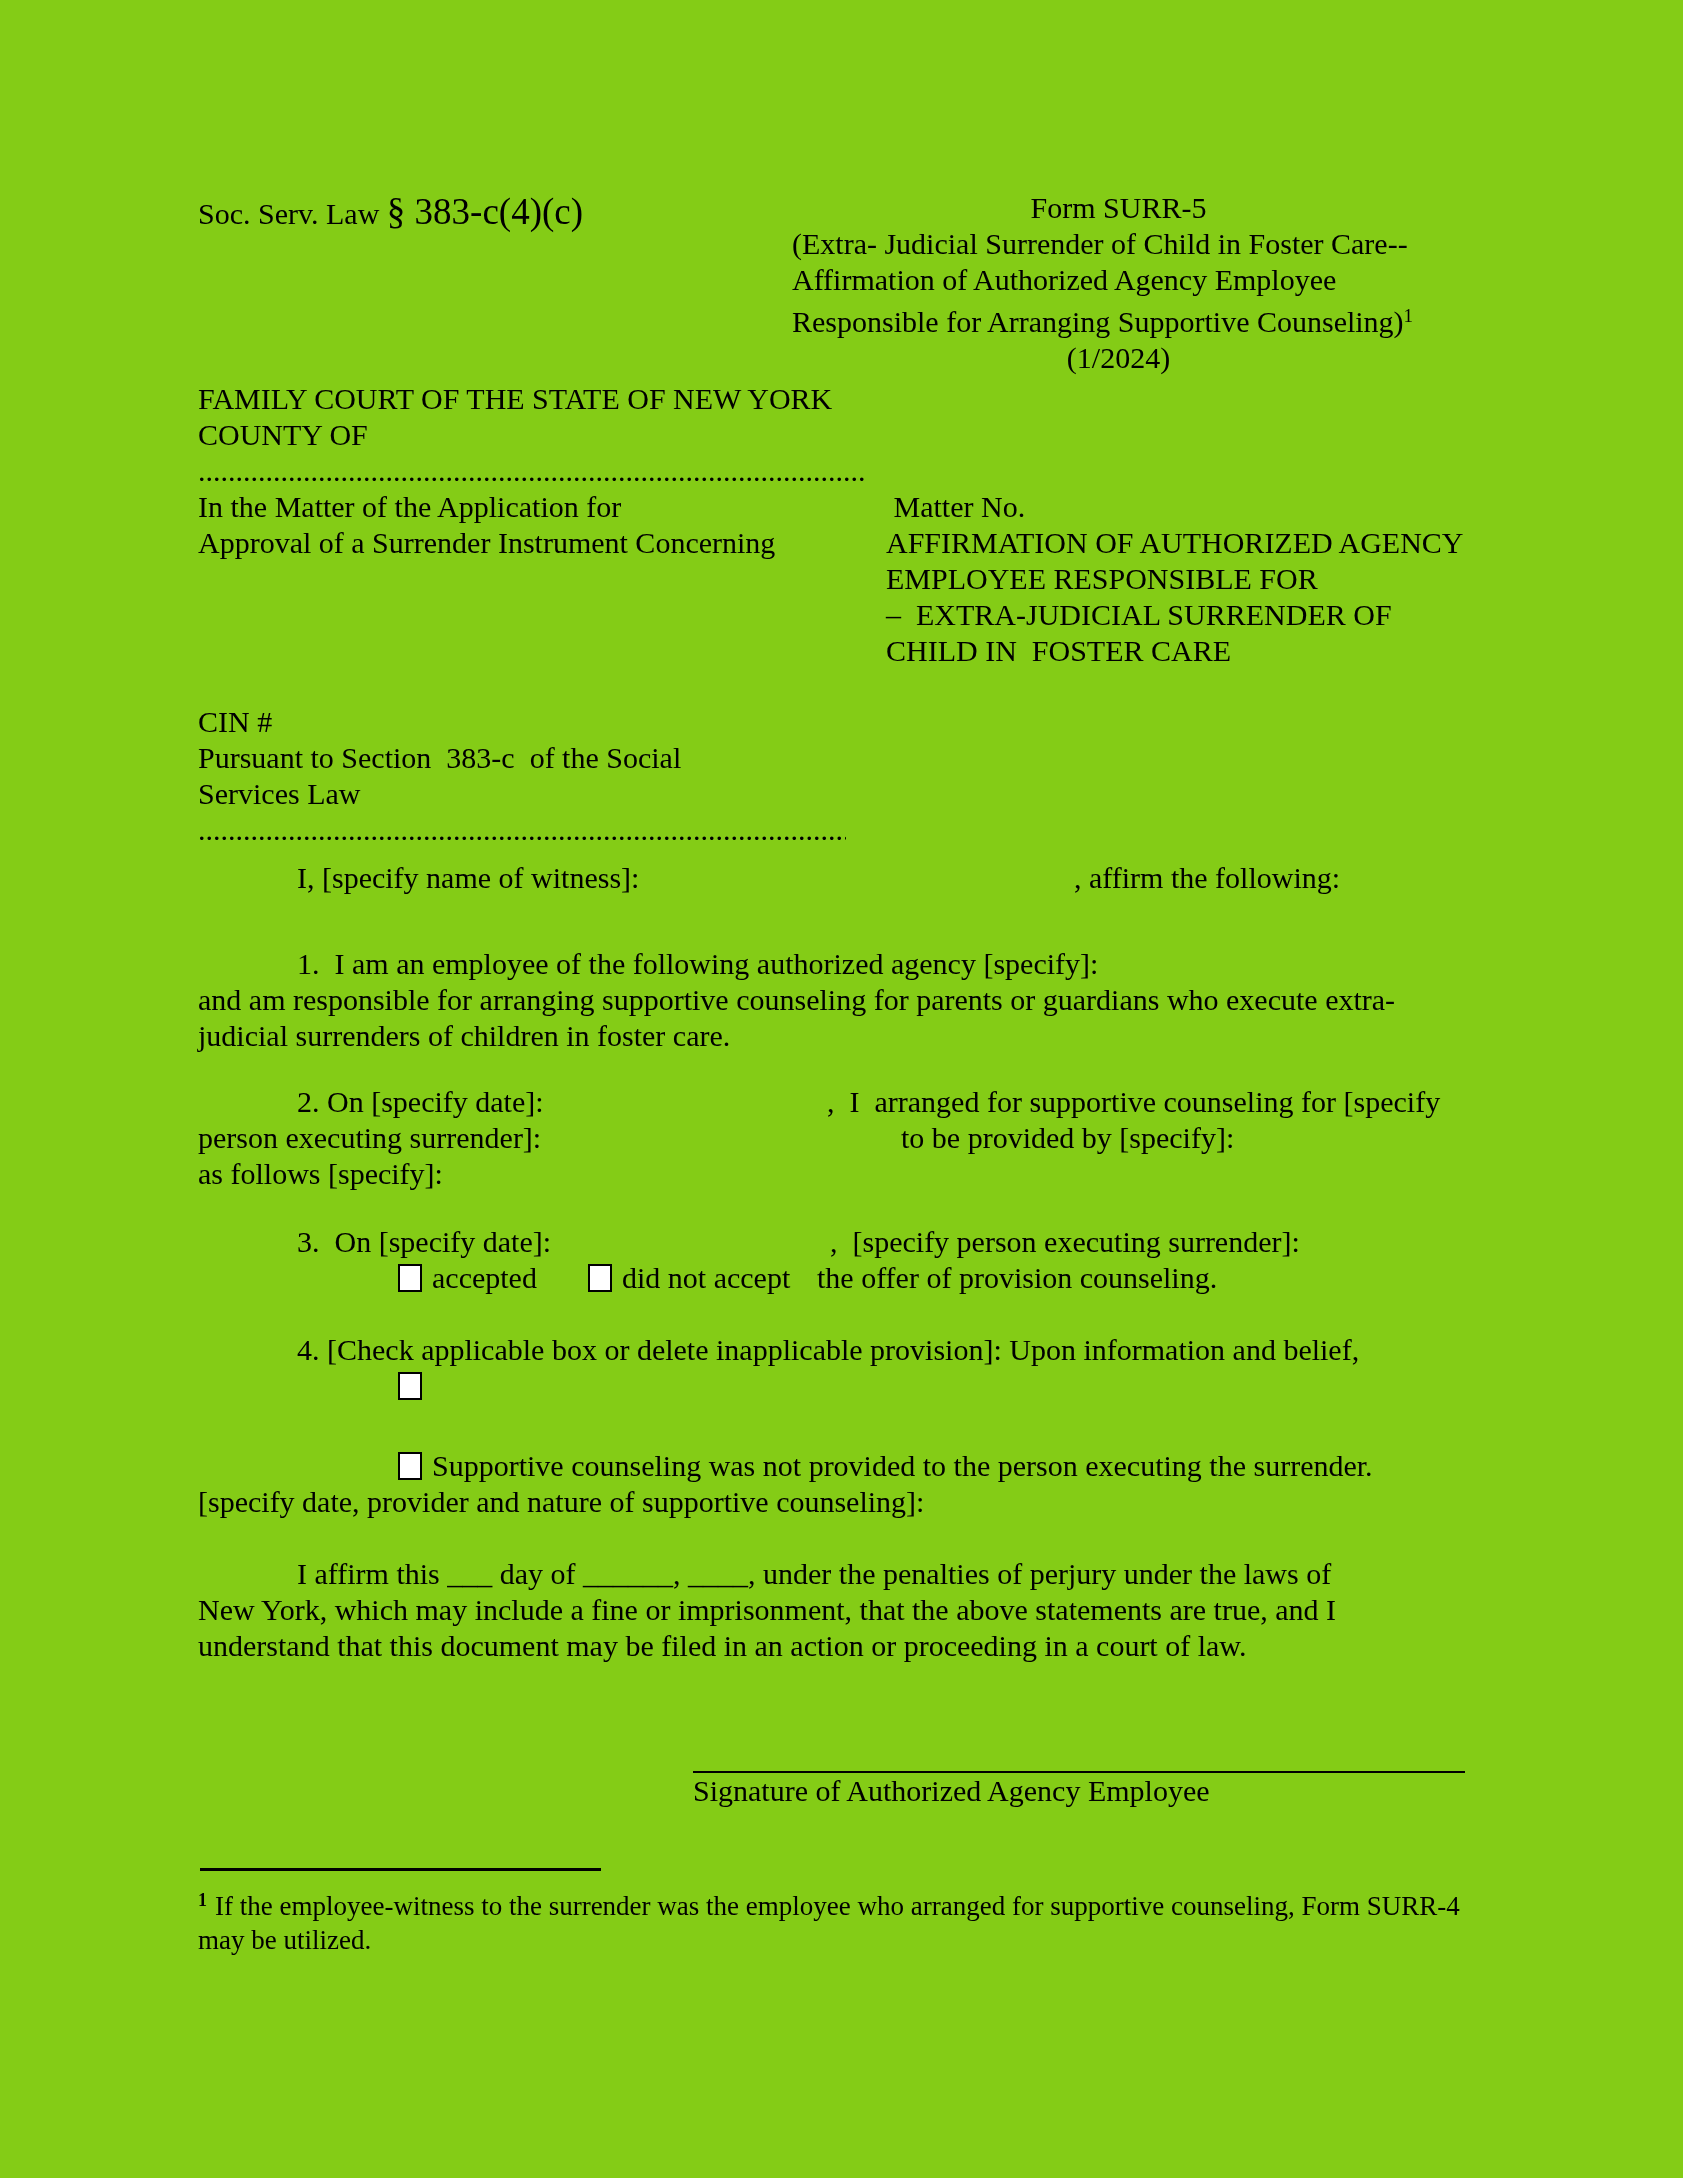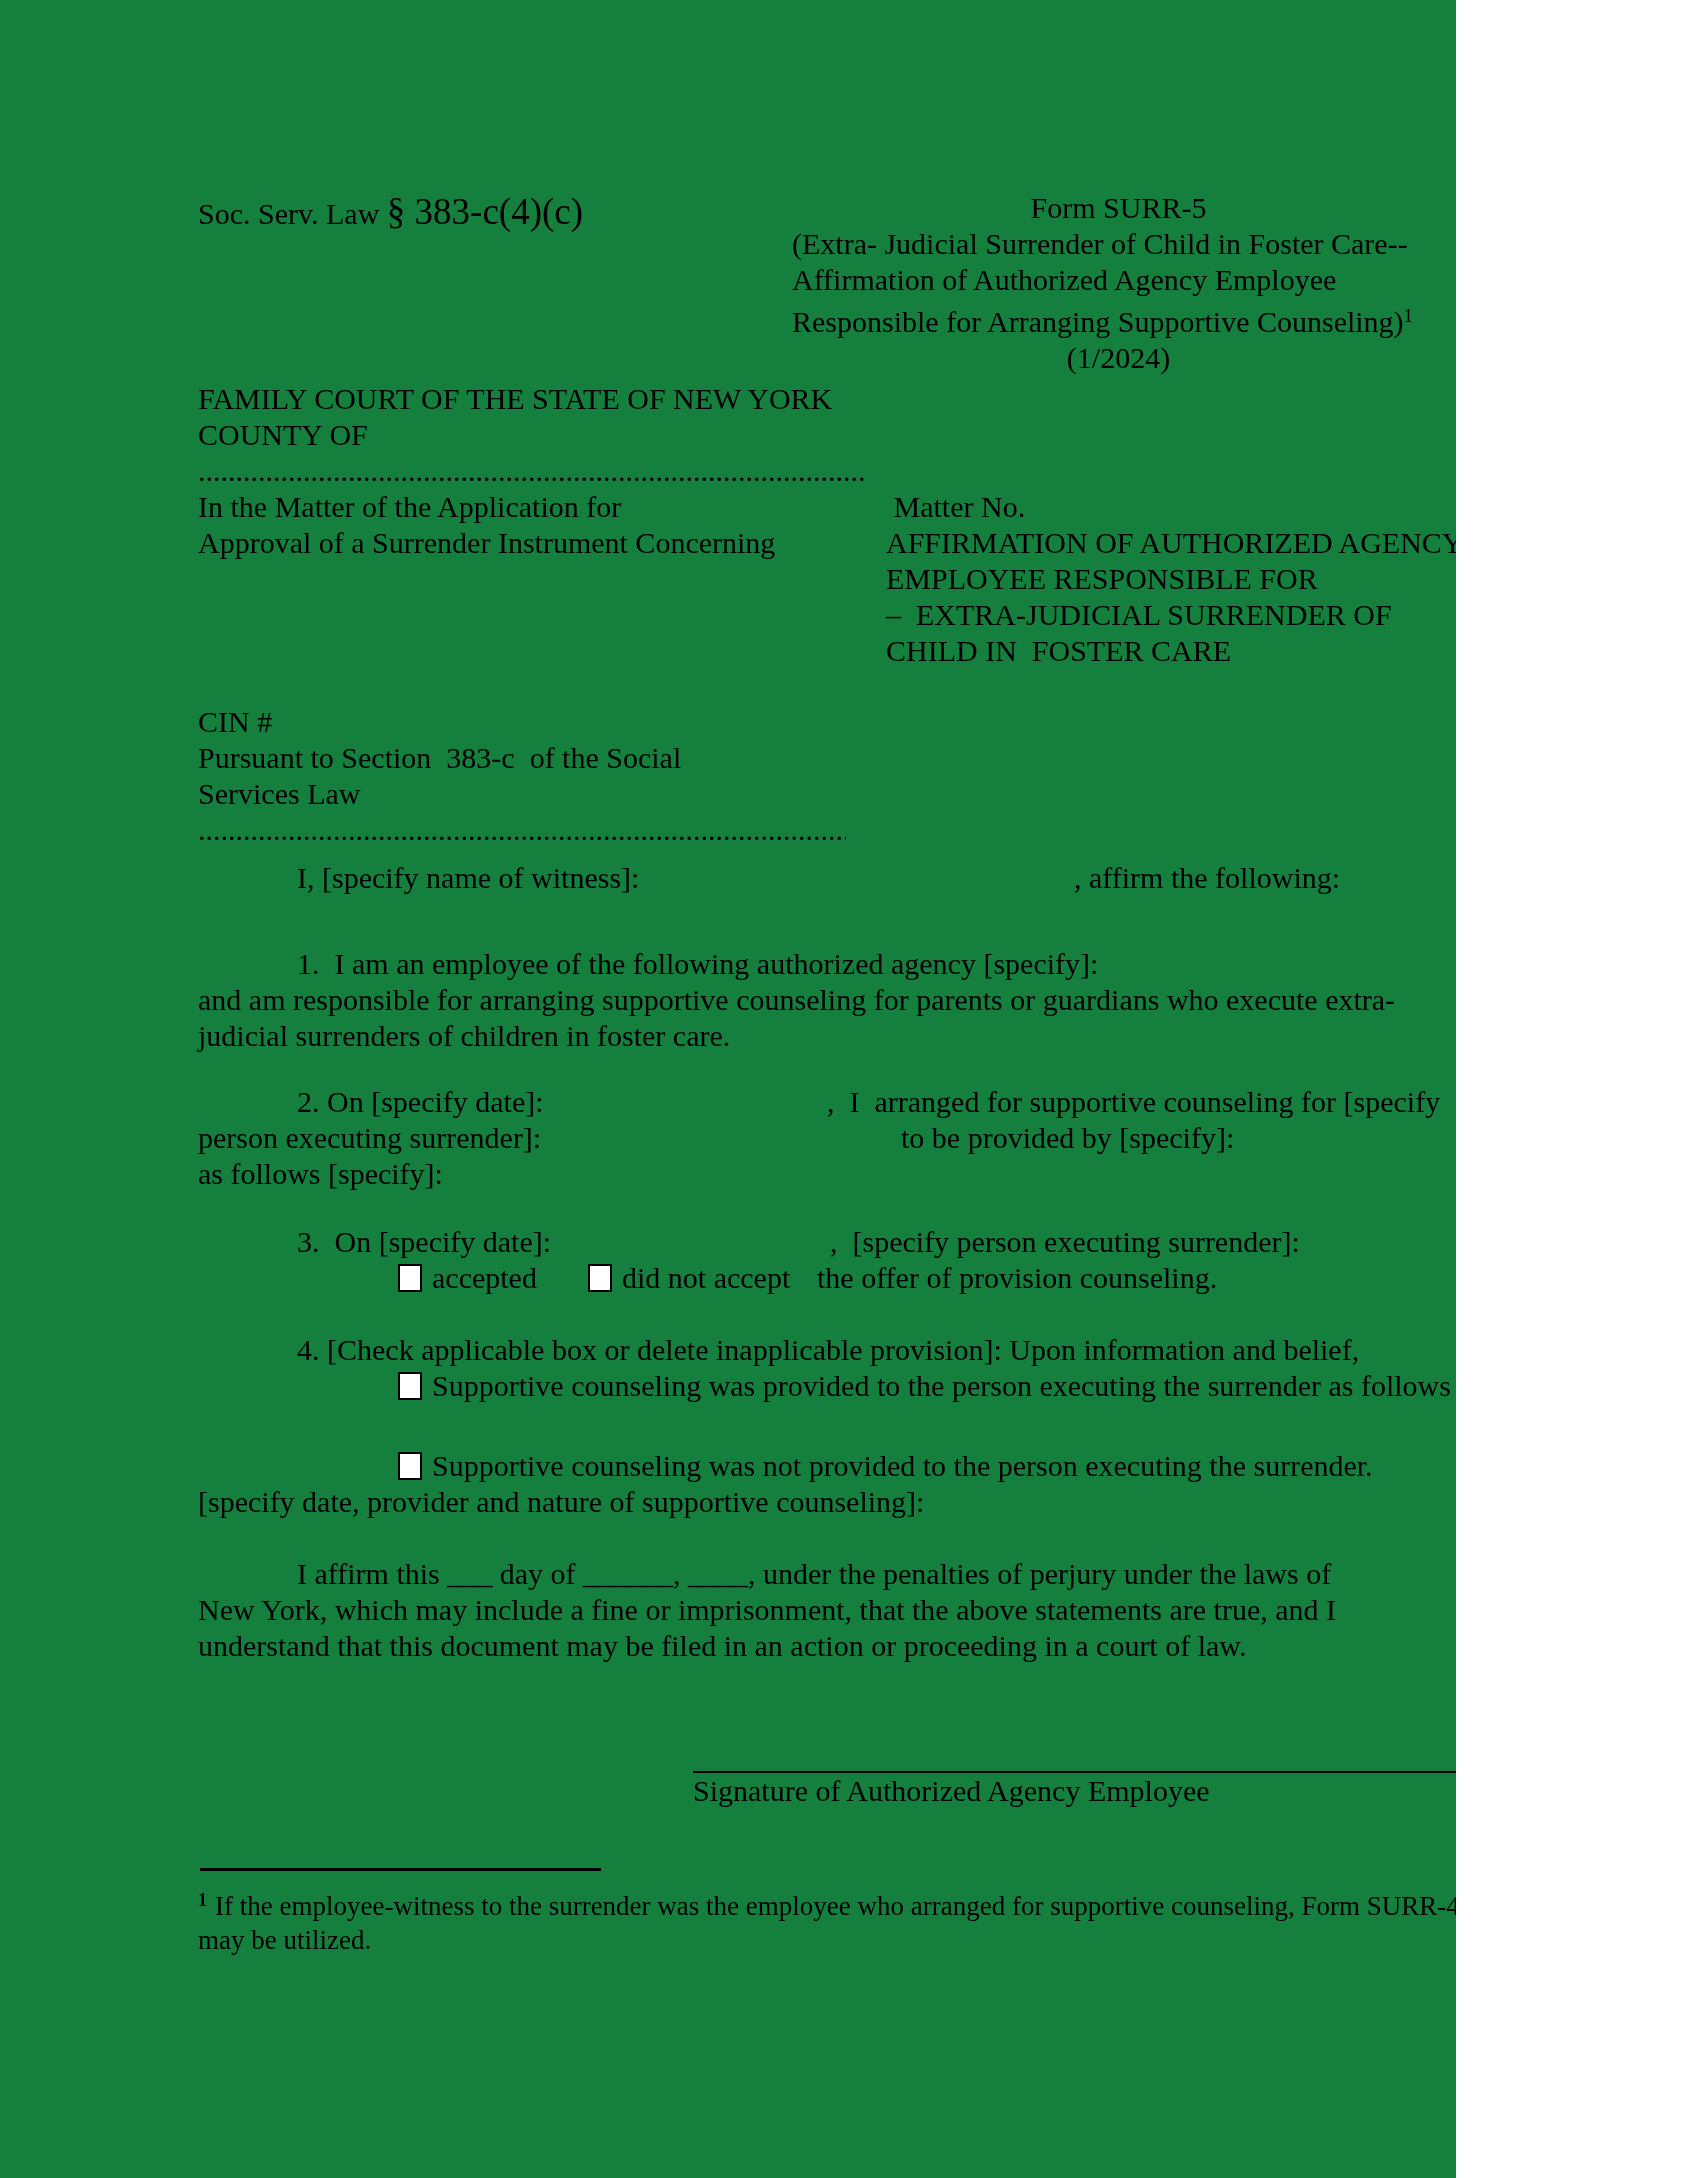--- a/index.html
+++ b/index.html
@@ -1,17 +1,17 @@
 <!DOCTYPE html>
 <html><head>
 <meta charset="utf-8">
 <style>
   html,body{margin:0;padding:0;background:#ffffff;}
   .page{
-    position:relative;width:1456px;height:2178px;background:#15803d;color:#000;
+    position:relative;width:1683px;height:2178px;background:#84cc16;color:#000;
     font-family:"Liberation Serif","DejaVu Serif",serif;
     font-size:30px;line-height:36px;box-sizing:border-box;
     padding:194px 163px 40px 198px;overflow:hidden;
   }
   .ln{white-space:pre;}
   .header-left{white-space:pre;}
   .law-section{font-size:37px;}
   .header-right{position:absolute;left:792px;top:190px;width:653px;}
   .centered{text-align:center;}
   .sup{font-size:19px;vertical-align:10px;}
@@ -102,21 +102,21 @@
     <div class="ln">as follows [specify]:</div>
   </div>
 
   <div class="para3">
     <div class="ln indent1"><span class="lead-blank w-p3l1"><span>3.  On [specify date]:</span></span><span>,  [specify person executing surrender]:</span></div>
     <div class="ln opt-indent"><span class="cb-group w-cb1"><span class="cbx"></span><span>accepted</span></span><span class="cb-group w-cb2"><span class="cbx"></span><span>did not accept</span></span><span>the offer of provision counseling.</span></div>
   </div>
 
   <div class="para4">
     <div class="ln indent1">4. [Check applicable box or delete inapplicable provision]: Upon information and belief,</div>
-    <div class="ln opt-indent"><span class="cbx"></span><span>Supportive counseling was provided to the person executing the surrender as follows</span></div>
+    <div class="ln opt-indent"><span class="cbx"></span></div>
     <div class="ln opt-indent option2"><span class="cbx"></span><span>Supportive counseling was not provided to the person executing the surrender.</span></div>
     <div class="ln"><span>[specify date, provider and nature of supportive counseling]:</span></div>
   </div>
 
   <div class="affirm">
     <div class="ln indent1"><span>I affirm this ___ day of ______, ____, under the penalties of perjury under the laws of</span></div>
     <div class="ln">New York, which may include a fine or imprisonment, that the above statements are true, and I</div>
     <div class="ln">understand that this document may be filed in an action or proceeding in a court of law.</div>
   </div>
 

